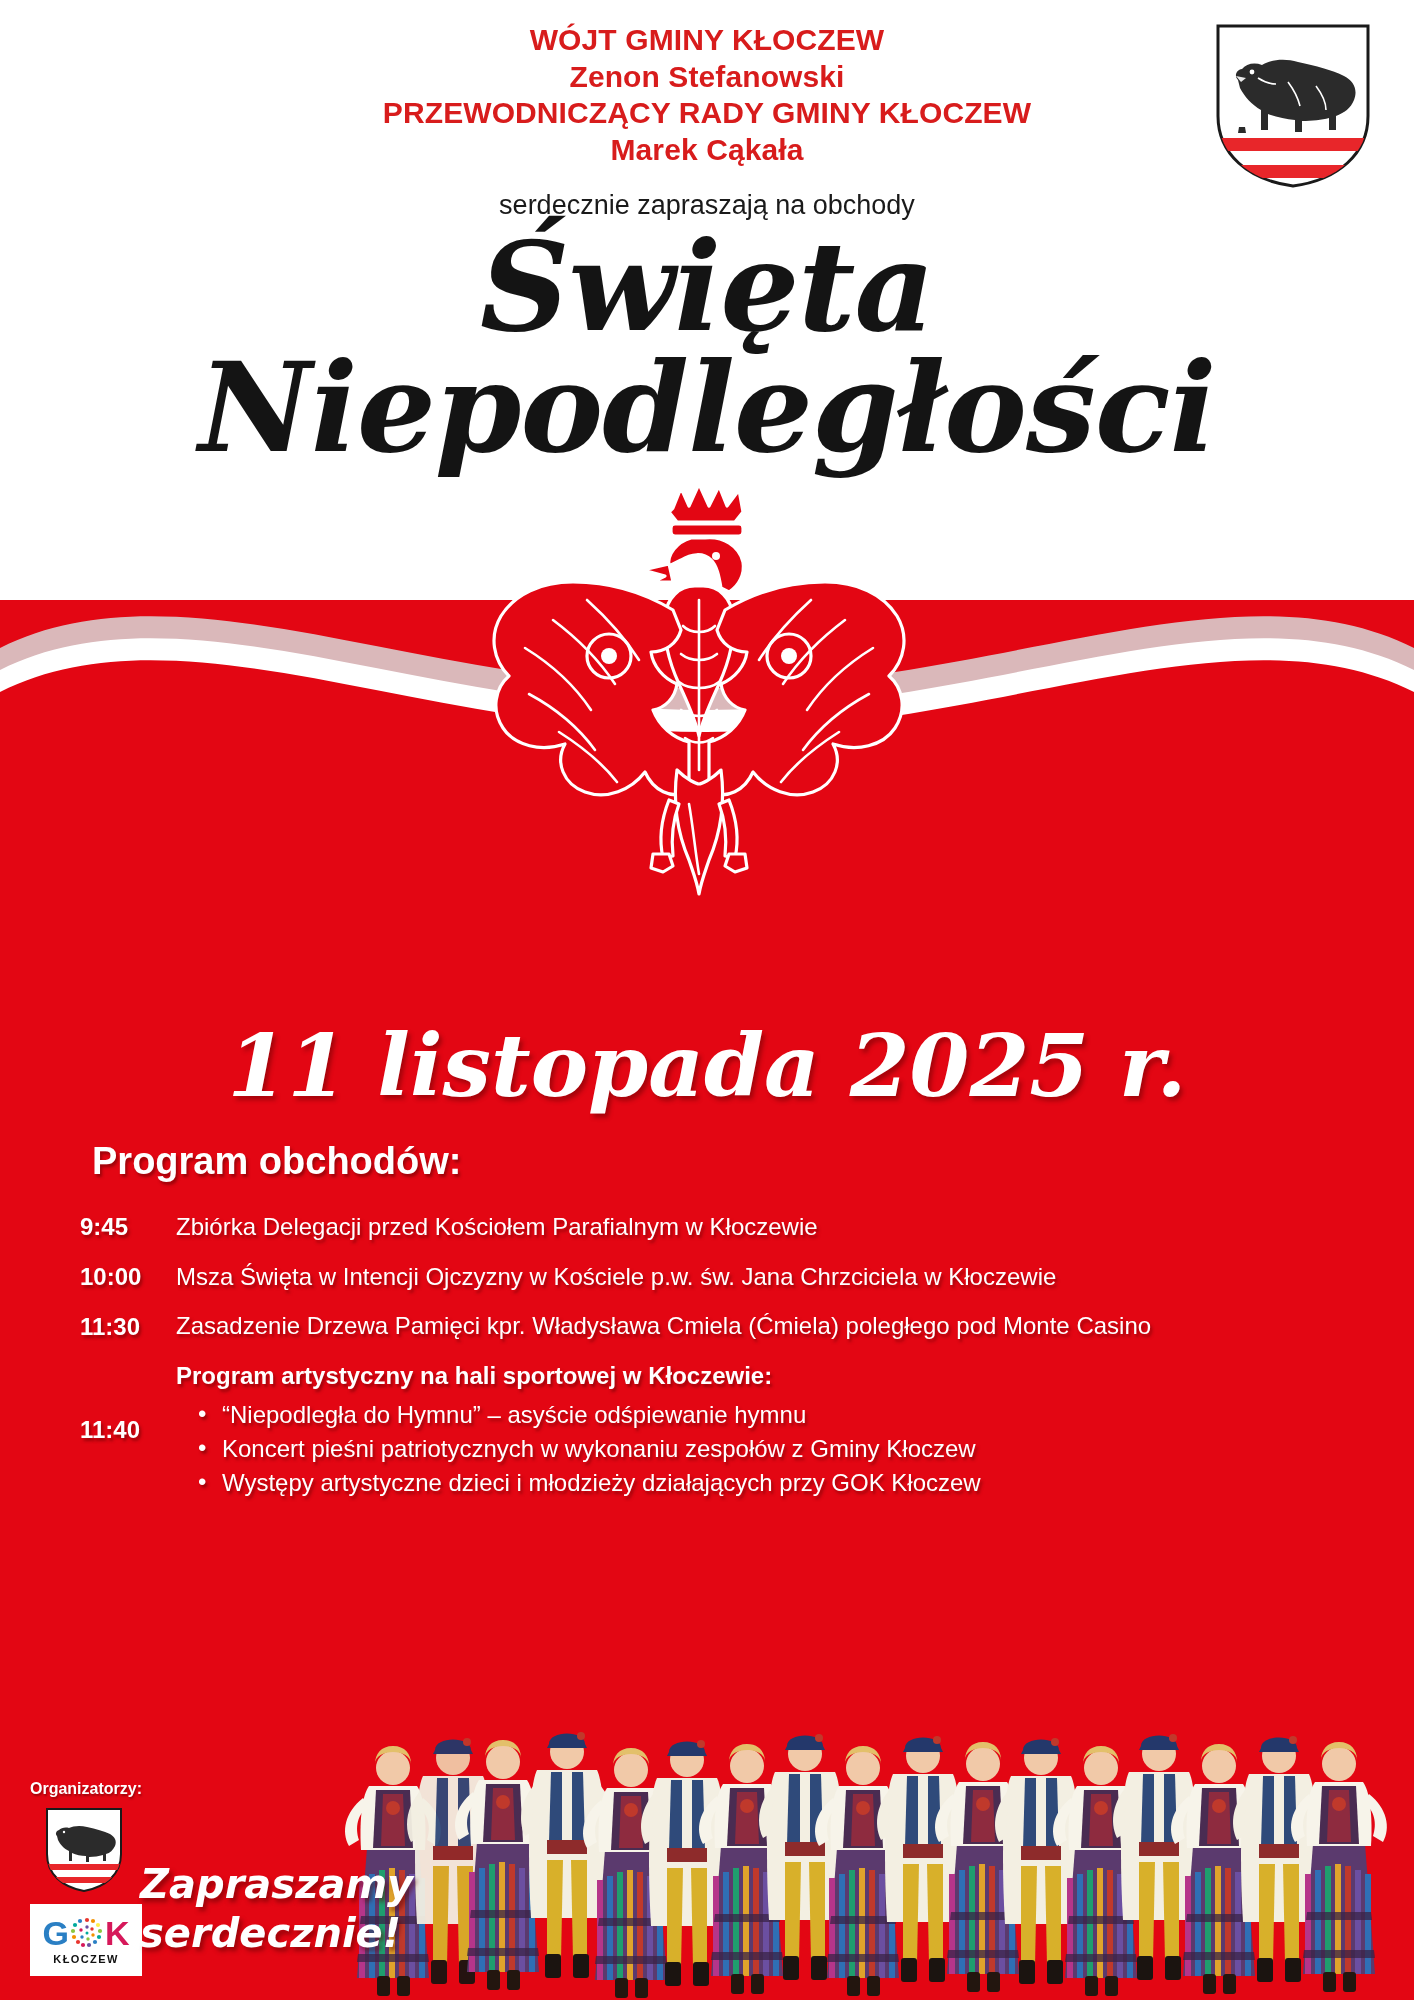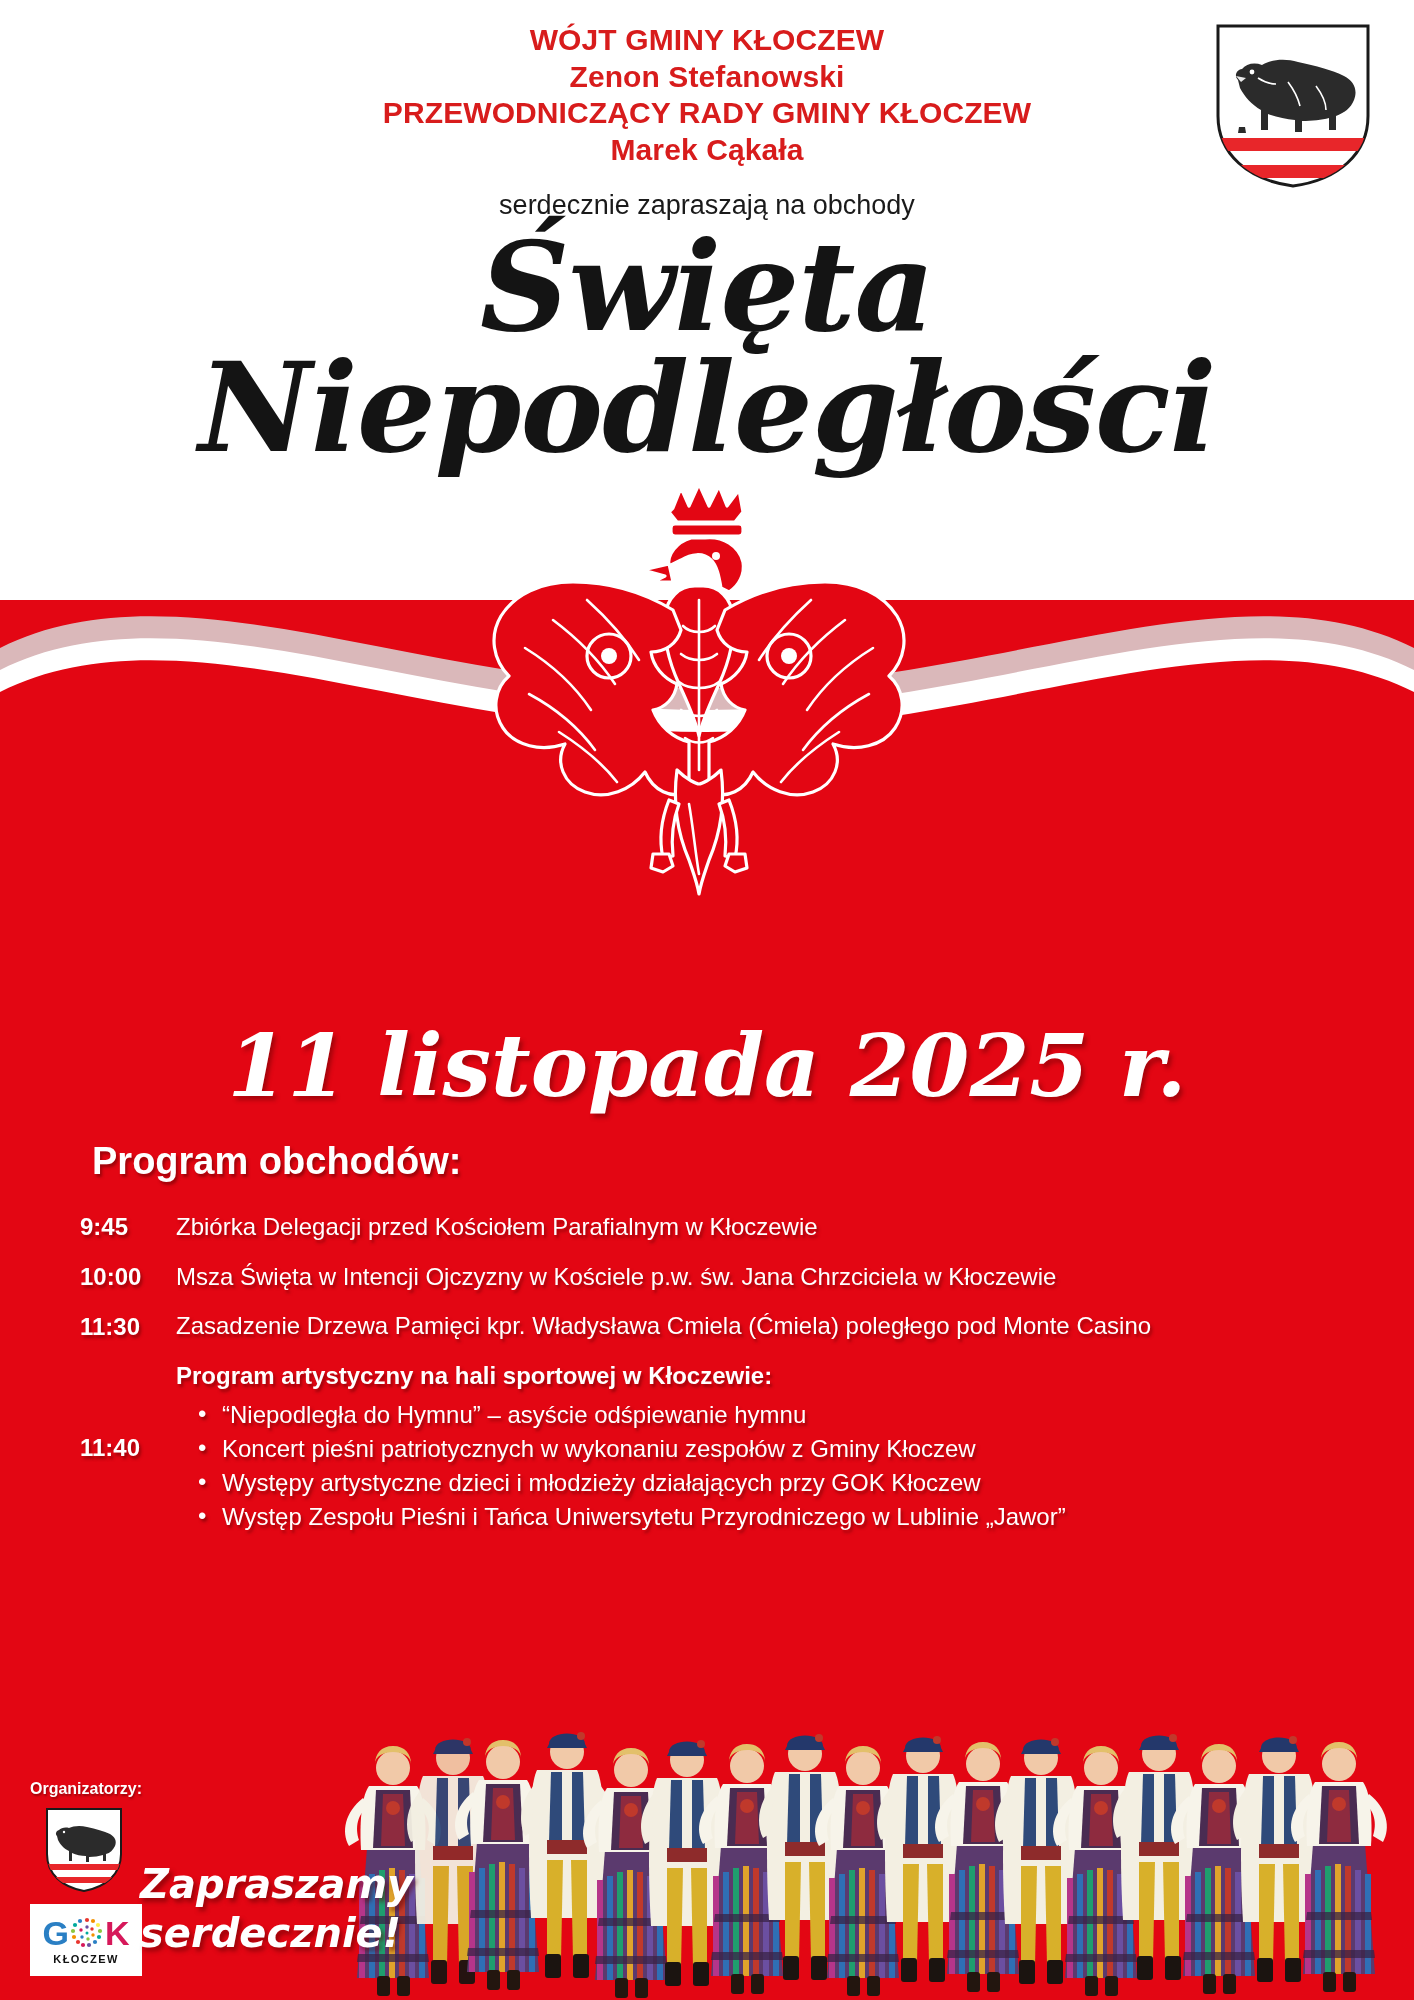--- a/index.html
+++ b/index.html
@@ -252,21 +252,20 @@
     </div>
 
     <div class="prow">
       <div class="ptime">11:40</div>
       <div class="pbody">
         <div class="ptext"><b>Program artystyczny na hali sportowej w Kłoczewie:</b></div>
         <ul class="sublist">
           <li>“Niepodległa do Hymnu” – asyście odśpiewanie hymnu</li>
           <li>Koncert pieśni patriotycznych w wykonaniu zespołów z Gminy Kłoczew</li>
           <li>Występy artystyczne dzieci i młodzieży działających przy GOK Kłoczew</li>
-          <li>Występ Zespołu Pieśni i Tańca Uniwersytetu Przyrodniczego w Lublinie „Jawor”</li>
         </ul>
       </div>
     </div>
   </div>
 
   <div class="footer-left">
     <div class="org-label">Organizatorzy:</div>
 
     <svg class="crest-small" viewBox="0 0 80 88">
       <defs>

